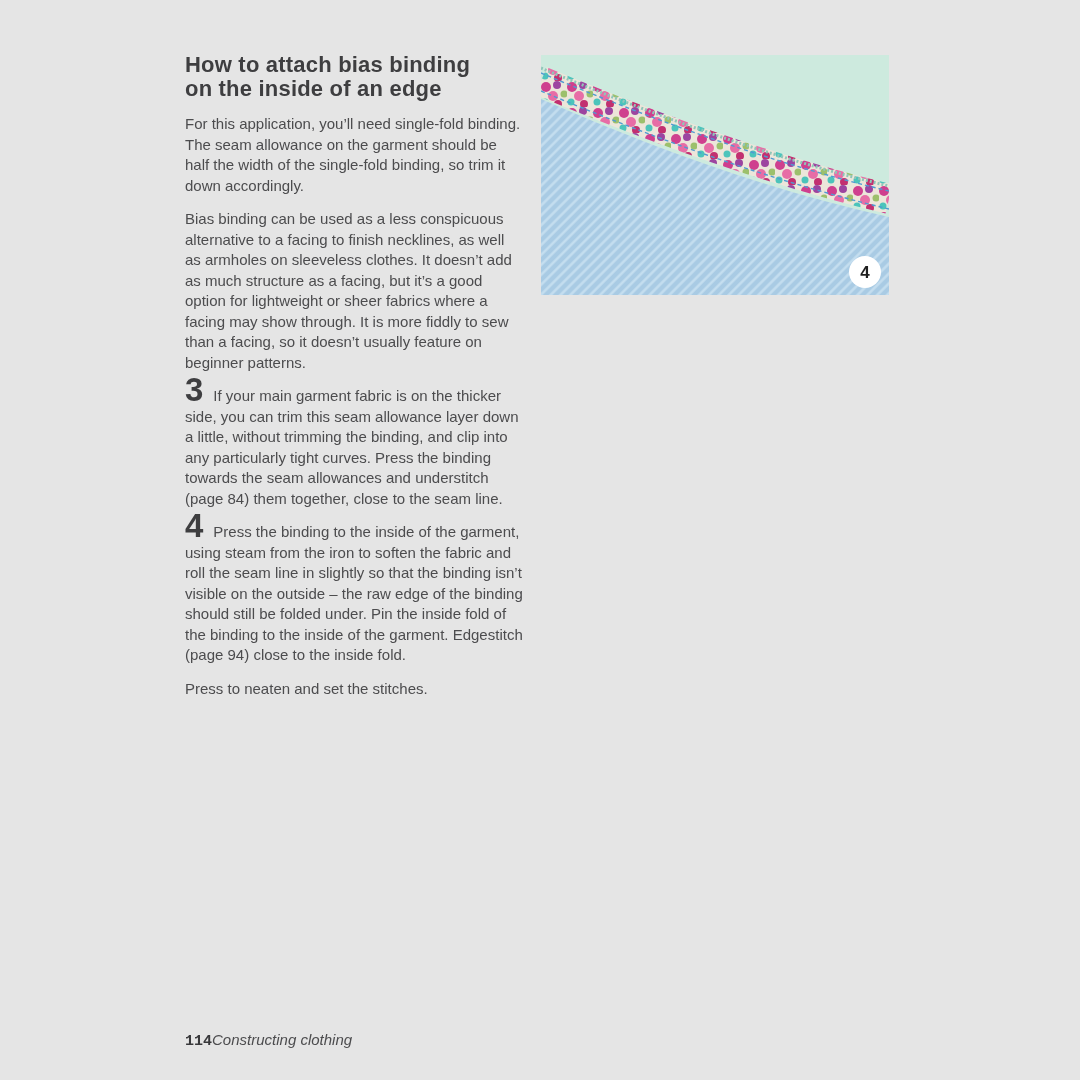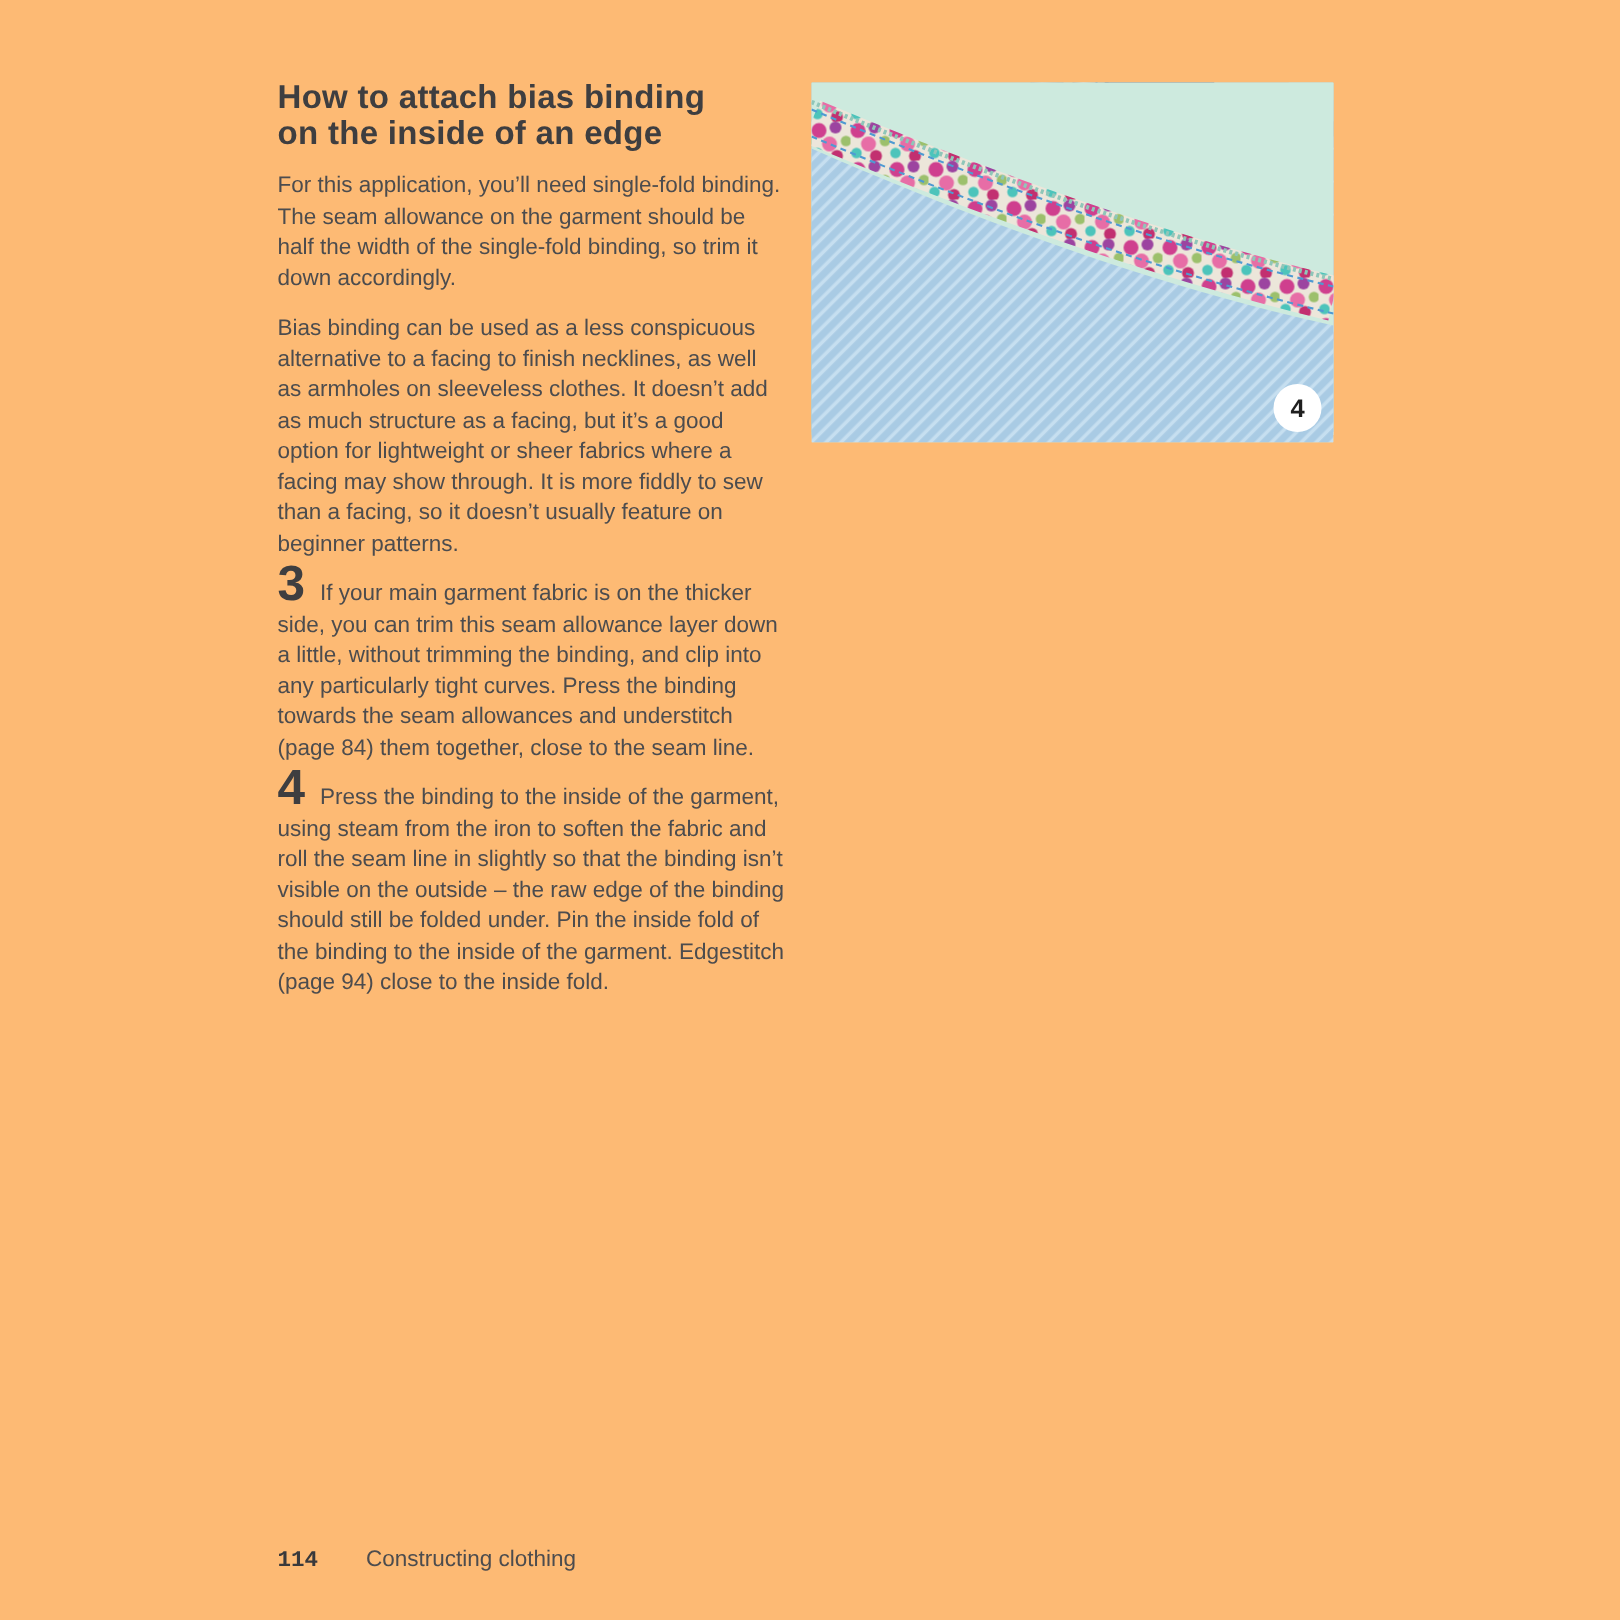--- a/index.html
+++ b/index.html
@@ -1,34 +1,34 @@
 <!DOCTYPE html>
 <html><head>
 <meta charset="utf-8">
 <style>
   html,body{margin:0;padding:0;background:#ffffff;}
-  .page{position:relative;width:1080px;height:1080px;background:#fdba74;overflow:hidden;
+  .page{position:relative;width:1080px;height:1080px;background:#e5e5e5;overflow:hidden;
         font-family:"Liberation Sans",sans-serif;}
   .text-col{position:absolute;left:185px;top:53px;width:338px;color:#4c4c4e;
             font-size:15px;line-height:20.5px;}
   .title{font-size:22px;line-height:24px;font-weight:700;color:#3e3e40;margin:0;letter-spacing:0.2px;}
   p.body{margin:13px 0 0 0;}
   .step{margin-top:11px;}
   .step-num{font-size:33px;font-weight:700;color:#3e3e40;line-height:0;margin-right:10px;}
   .closing{margin-top:26px;}
   .photo-col{position:absolute;left:541px;top:55px;width:348px;height:968px;}
   figure{position:absolute;left:0;margin:0;padding:0;}
   figure svg{display:block;}
   .f1{top:0;}
   .f2{top:240;}
   .f3{top:485;}
   .f4{top:728;}
   .footer{position:absolute;left:185px;top:1031px;font-size:15px;color:#4c4c4e;}
   .page-num{font-weight:700;color:#39393b;font-family:Liberation Mono, monospace;}
-  .section-title{margin-left:32px;}
+  .section-title{font-style:italic;}
   .badge-num{font:700 17px "Liberation Sans",sans-serif;}
   .plate-label{font:700 9px "Liberation Sans",sans-serif;}
 </style>
 </head>
 <body>
 
 <div class="page">
 
   <div class="text-col">
     <h1 class="title"><span>How to attach bias binding</span><br>
@@ -37,20 +37,21 @@
     <p class="body">For this application, you’ll need single-fold binding. The seam allowance on the garment should be half the width of the single-fold binding, so trim it down accordingly.</p>
 
     <p class="body">Bias binding can be used as a less conspicuous alternative to a facing to finish necklines, as well as armholes on sleeveless clothes. It doesn’t add as much structure as a facing, but it’s a good option for lightweight or sheer fabrics where a facing may show through. It is more fiddly to sew than a facing, so it doesn’t usually feature on beginner patterns.</p>
 
 
 
     <p class="body step"><span class="step-num">3</span><span>If your main garment fabric is on the thicker side, you can trim this seam allowance layer down a little, without trimming the binding, and clip into any particularly tight curves. Press the binding towards the seam allowances and understitch (page 84) them together, close to the seam line.</span></p>
 
     <p class="body step"><span class="step-num">4</span><span>Press the binding to the inside of the garment, using steam from the iron to soften the fabric and roll the seam line in slightly so that the binding isn’t visible on the outside – the raw edge of the binding should still be folded under. Pin the inside fold of the binding to the inside of the garment. Edgestitch (page 94) close to the inside fold.</span></p>
 
+    <p class="body closing">Press to neaten and set the stitches.</p>
   </div>
 
   <div class="photo-col">
 
     <figure class="f1">
       <svg width="348" height="228" viewBox="0 0 348 228">
         <defs>
           <pattern id="fl1" width="26" height="26" patternUnits="userSpaceOnUse">
             <rect width="26" height="26" fill="#f1ece1"></rect>
             <circle cx="5" cy="6" r="4.5" fill="#e287b2"></circle>

